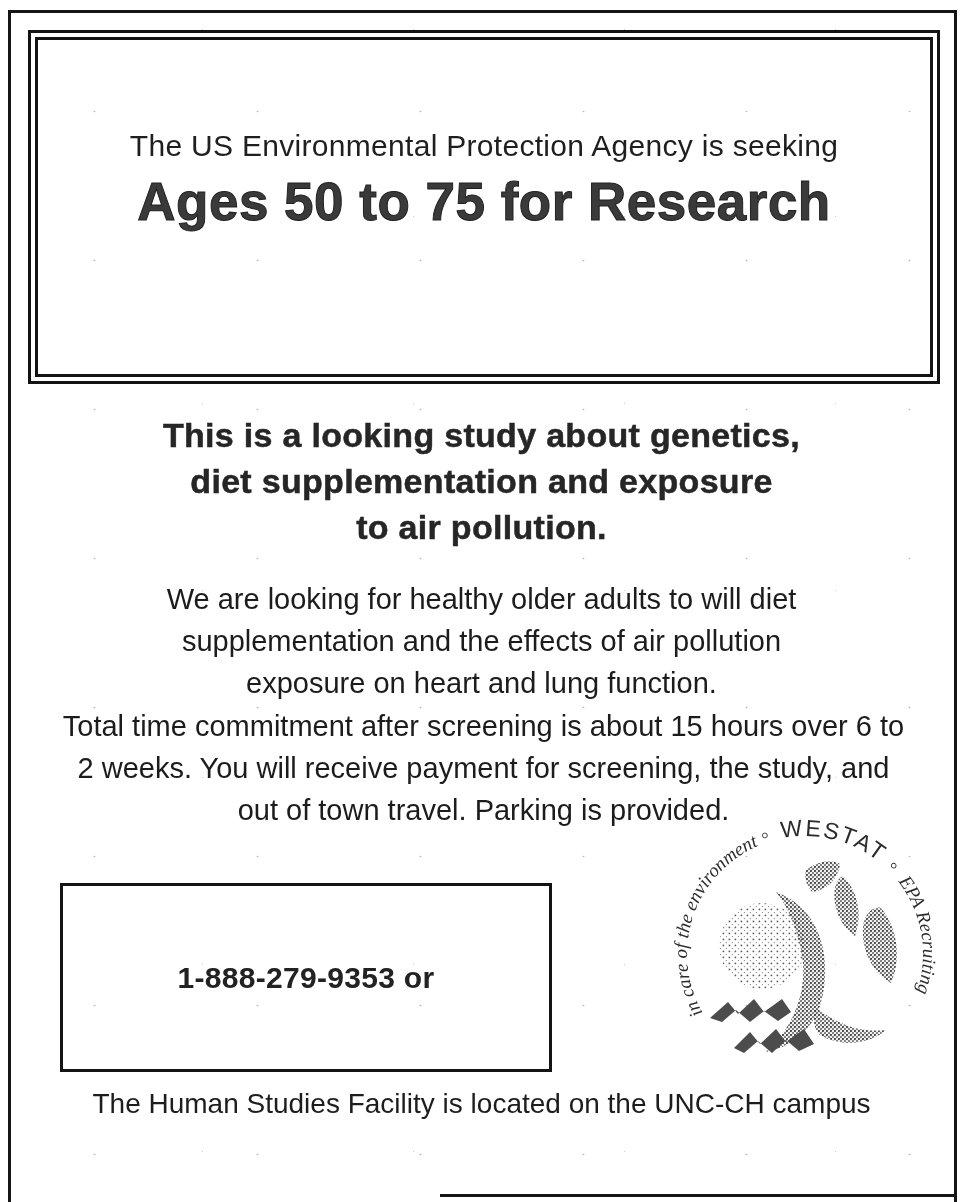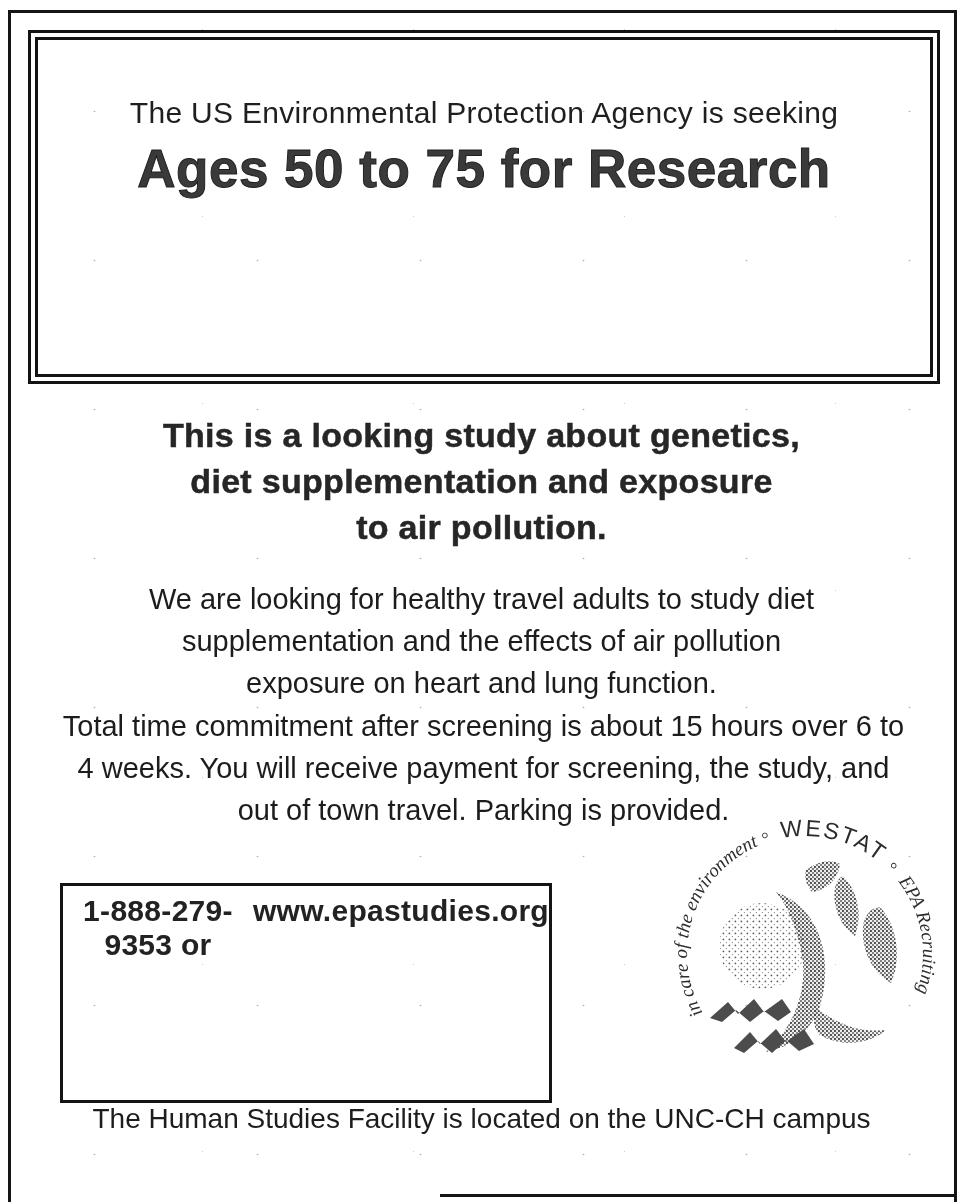--- a/index.html
+++ b/index.html
@@ -22,77 +22,76 @@
     border-left:3px solid #151515; border-top:3px solid #151515; border-right:3px solid #151515;
   }
   .header-box {
     position:absolute; left:28px; top:30px; width:912px; height:354px;
     box-sizing:border-box; border:3px solid #131313; padding:4px;
   }
   .header-box-inner {
     width:100%; height:100%; box-sizing:border-box; border:3px solid #131313;
     text-align:center;
   }
-  .intro { margin-top:55px; font-size:30px; line-height:36px; color:#1f1f1f; letter-spacing:.3px; }
+  .intro { margin-top:88px; font-size:30px; line-height:36px; color:#1f1f1f; letter-spacing:.3px; }
   .title {
     margin-top:18px; font-size:64px; line-height:78px; font-weight:bold;
     letter-spacing:2px; color:#4f4f4f; -webkit-text-stroke:2px #1c1c1c;
   }
   .subtitle {
     margin-top:12px; font-size:53px; line-height:52px; font-weight:bold;
     color:#3a3a3a; -webkit-text-stroke:1px #1f1f1f; letter-spacing:.5px;
   }
   .multiline { white-space:pre-line; }
   .study-heading {
     position:absolute; left:30px; right:40px; top:412px; text-align:center;
     font-weight:bold; font-size:34px; line-height:46px; color:#262626;
     -webkit-text-stroke:.5px #262626; letter-spacing:.3px;
   }
   .para { position:absolute; text-align:center; font-size:29px; line-height:42px; color:#1c1c1c; }
   .p1 { left:30px; right:40px; top:578px; }
   .p2 { left:20px; right:26px; top:705px; }
   .contact-box {
-    position:absolute; left:60px; top:883px; width:492px; height:220px;
+    position:absolute; left:60px; top:883px; width:492px; height:189px;
     box-sizing:border-box; border:3px solid #141414; padding:8px 0;
-    display:flex; flex-direction:row; justify-content:space-evenly;
+    display:flex; flex-direction:column; justify-content:space-evenly;
     text-align:center; font-weight:bold; font-size:30px; color:#222222; letter-spacing:.3px;
   }
   .logo { position:absolute; left:650px; top:818px; width:310px; height:275px; }
-  .footer-note { position:absolute; left:30px; right:40px; top:1088px; text-align:center; font-size:28px; color:#1d1d1d;margin-top:15px; }
+  .footer-note { position:absolute; left:30px; right:40px; top:1088px; text-align:center; font-size:28px; color:#1d1d1d; }
   .bottom-line { position:absolute; left:440px; top:1194px; width:517px; height:3px; background:#151515; }
 </style>
 </head>
 <body>
 
 <div class="page">
 
   <div class="outer-border"></div>
 
   <div class="header-box">
     <div class="header-box-inner">
       <div class="intro">The US Environmental Protection Agency is seeking</div>
       <div class="subtitle">Ages 50 to 75 for Research</div>
     </div>
   </div>
 
   <div class="study-heading multiline">This is a looking study about genetics,
 diet supplementation and exposure
 to air pollution.</div>
 
-  <div class="para p1 multiline">We are looking for healthy travel adults to study diet
+  <div class="para p1 multiline">We are looking for healthy older adults to will diet
 supplementation and the effects of air pollution
 exposure on heart and lung function.</div>
 
   <div class="para p2 multiline">Total time commitment after screening is about 15 hours over 6 to
-4 weeks. You will receive payment for screening, the study, and
+2 weeks. You will receive payment for screening, the study, and
 out of town travel. Parking is provided.</div>
 
   <div class="contact-box">
     <div>1-888-279-9353 or</div>
-    <div>www.epastudies.org</div>
   </div>
 
   <svg class="logo" viewBox="0 0 310 275" aria-hidden="true">
     <defs>
       <pattern id="stip" width="6" height="6" patternUnits="userSpaceOnUse">
         <circle cx="1.4" cy="1.4" r="0.9" fill="#606060"></circle>
         <circle cx="4.4" cy="4.6" r="0.7" fill="#8a8a8a"></circle>
       </pattern>
       <pattern id="stipDense" width="4" height="4" patternUnits="userSpaceOnUse">
         <rect width="4" height="4" fill="#bdbdbd" opacity="0.25"></rect>

